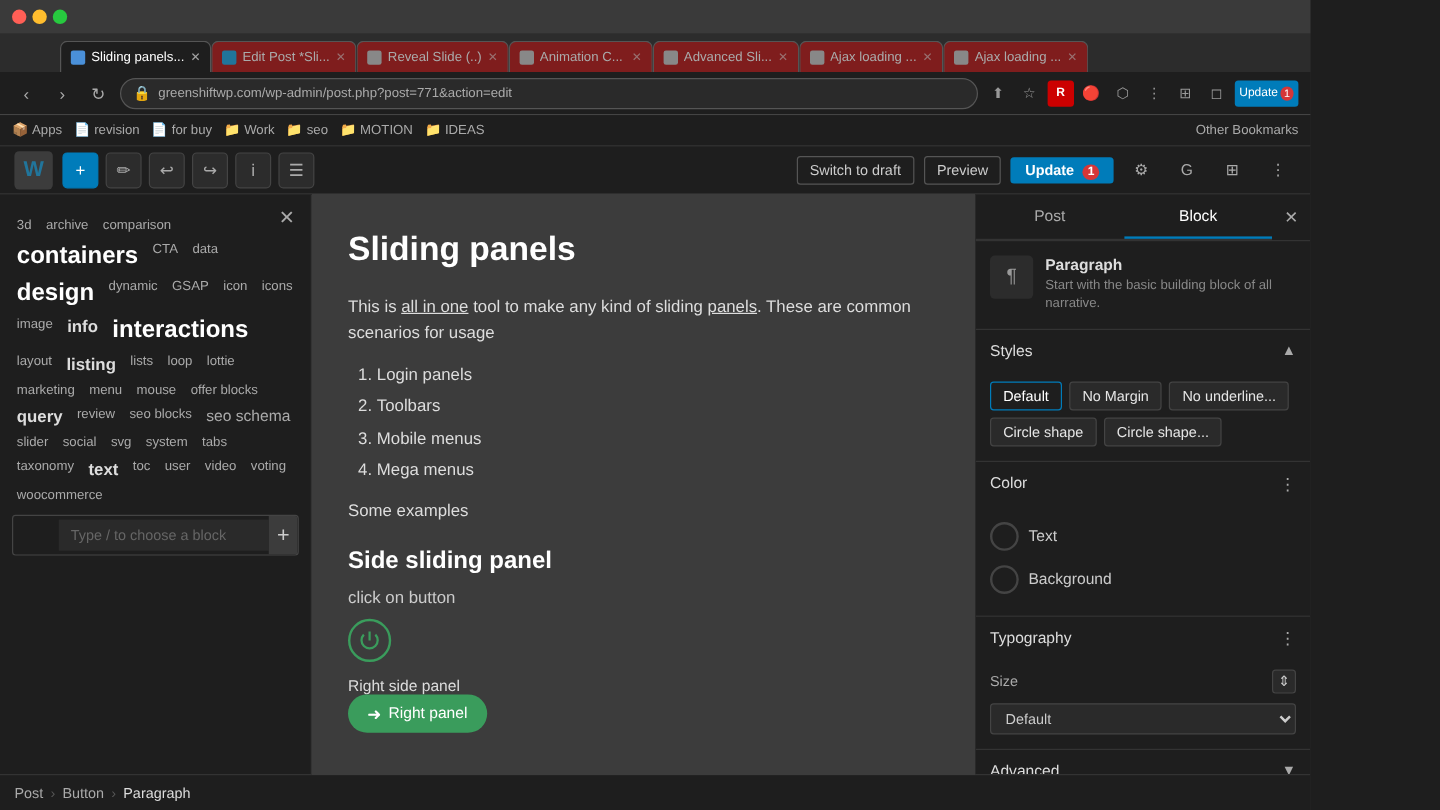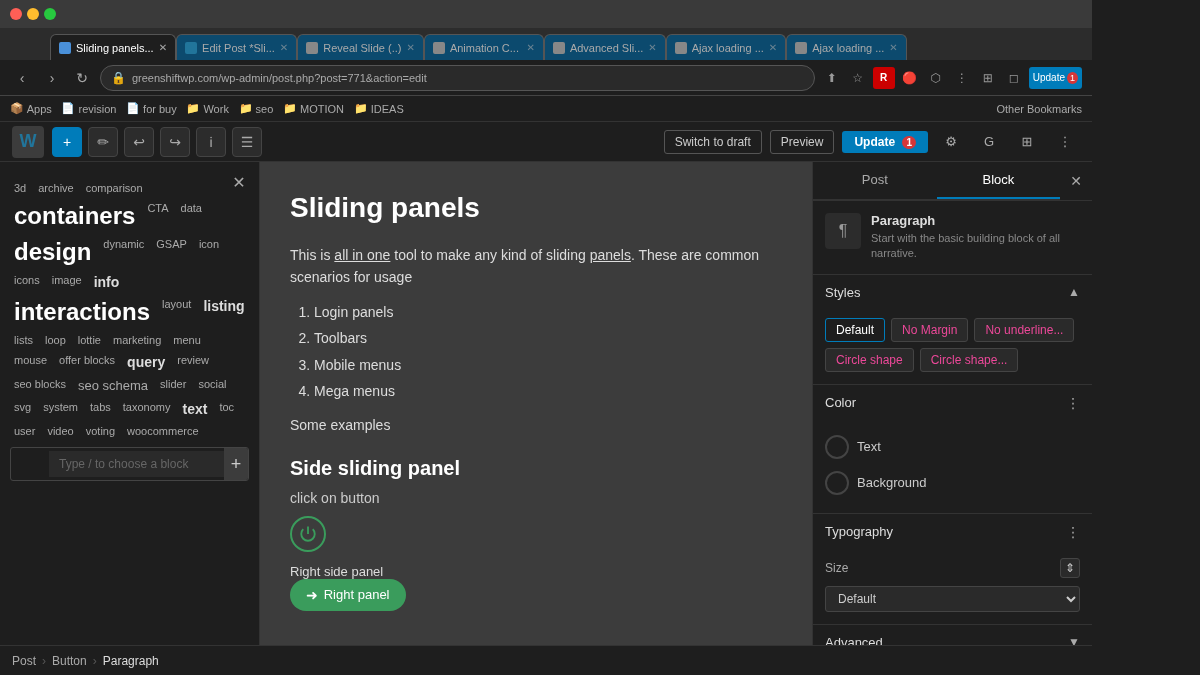--- a/index.html
+++ b/index.html
@@ -7,21 +7,21 @@
 
     
     .browser-frame { width: 1092px; height: 675px; display: flex; flex-direction: column; background: #2c2c2c; }
     .browser-titlebar { background: #3a3a3a; height: 28px; display: flex; align-items: center; padding: 0 10px; gap: 6px; }
     .traffic-lights { display: flex; gap: 5px; }
     .tl { width: 12px; height: 12px; border-radius: 50%; }
     .tl-close { background: #ff5f56; }
     .tl-min { background: #ffbd2e; }
     .tl-max { background: #27c93f; }
     .browser-tabs { background: #2c2c2c; height: 32px; display: flex; align-items: flex-end; padding: 0 50px 0 50px; gap: 0; overflow: hidden; }
-    .browser-tab { height: 26px; min-width: 120px; max-width: 160px; background: #0c4a6e; border-radius: 6px 6px 0 0; display: flex; align-items: center; padding: 0 8px; font-size: 11px; color: #aaa; gap: 5px; border: 1px solid #555; border-bottom: none; cursor: pointer; flex-shrink: 0; }
+    .browser-tab { height: 26px; min-width: 120px; max-width: 160px; background: #7f1d1d; border-radius: 6px 6px 0 0; display: flex; align-items: center; padding: 0 8px; font-size: 11px; color: #aaa; gap: 5px; border: 1px solid #555; border-bottom: none; cursor: pointer; flex-shrink: 0; }
     .browser-tab.active { background: #1e1e1e; color: #fff; }
     .browser-tab .tab-favicon { width: 12px; height: 12px; border-radius: 2px; background: #666; flex-shrink: 0; }
     .browser-tab .tab-close { margin-left: auto; opacity: 0.6; font-size: 10px; }
     .browser-tab .tab-text { overflow: hidden; white-space: nowrap; text-overflow: ellipsis; max-width: 100px; }
     .browser-nav { background: #1e1e1e; height: 36px; display: flex; align-items: center; padding: 0 10px; gap: 6px; border-bottom: 1px solid #444; }
     .nav-btn { width: 24px; height: 24px; border-radius: 4px; background: none; border: none; color: #aaa; cursor: pointer; display: flex; align-items: center; justify-content: center; font-size: 14px; }
     .address-bar { flex: 1; height: 26px; background: #2a2a2a; border: 1px solid #555; border-radius: 13px; display: flex; align-items: center; padding: 0 10px; gap: 6px; color: #ccc; font-size: 12px; }
     .address-text { font-size: 11px; color: #aaa; }
     .nav-icons { display: flex; gap: 4px; align-items: center; }
     .nav-icon-btn { width: 22px; height: 22px; display: flex; align-items: center; justify-content: center; color: #999; font-size: 12px; cursor: pointer; border-radius: 3px; }
@@ -44,21 +44,21 @@
 
     
     .wp-main { display: flex; flex: 1; overflow: hidden; }
 
     
     .sidebar-left { width: 260px; background: #1e1e1e; border-right: 1px solid #333; overflow-y: auto; padding: 10px; flex-shrink: 0; position: relative; }
     .close-sidebar { position: absolute; top: 8px; right: 8px; cursor: pointer; color: #aaa; font-size: 16px; width: 24px; height: 24px; display: flex; align-items: center; justify-content: center; border-radius: 3px; }
     .tags-container { display: flex; flex-wrap: wrap; gap: 4px; padding-top: 8px; }
     .tag { font-size: 11px; color: #aaa; cursor: pointer; padding: 2px 4px; border-radius: 3px; white-space: nowrap; }
     .tag.large { font-size: 14px; font-weight: 600; color: #ddd; }
-    .tag.xlarge { font-size: 24px; font-weight: 700; color: #fff; }
+    .tag.xlarge { font-size: 20px; font-weight: 700; color: #fff; }
     .tag.medium { font-size: 13px; }
     .block-search { margin-top: 8px; display: flex; align-items: center; border: 1px solid #444; border-radius: 3px; overflow: hidden; padding-left: 38px; }
     .block-search-input { flex: 1; background: #2a2a2a; border: none; color: #ccc; padding: 6px 10px; font-size: 12px; outline: none; }
     .block-search-input::placeholder { color: #666; }
     .block-add-btn { width: 32px; height: 32px; background: #3c3c3c; border: none; color: #ccc; cursor: pointer; display: flex; align-items: center; justify-content: center; font-size: 18px; }
 
     
     .editor-area { flex: 1; background: #3c3c3c; overflow-y: auto; padding: 30px; }
     .post-content { max-width: 700px; margin: 0 auto; }
     .post-title { font-size: 28px; font-weight: 700; color: #fff; margin-bottom: 20px; }
@@ -83,21 +83,21 @@
     .right-panel-header { display: flex; align-items: center; border-bottom: 1px solid #333; }
     .block-info { padding: 12px; display: flex; gap: 10px; align-items: flex-start; border-bottom: 1px solid #333; }
     .block-icon { width: 36px; height: 36px; background: #2c2c2c; border-radius: 4px; display: flex; align-items: center; justify-content: center; font-size: 16px; color: #999; flex-shrink: 0; }
     .block-details h3 { font-size: 13px; font-weight: 600; color: #ddd; margin-bottom: 3px; }
     .block-details p { font-size: 11px; color: #888; line-height: 1.4; }
     .panel-section { border-bottom: 1px solid #333; }
     .panel-section-header { display: flex; align-items: center; justify-content: space-between; padding: 10px 12px; cursor: pointer; }
     .panel-section-title { font-size: 13px; font-weight: 500; color: #ddd; }
     .panel-section-toggle { color: #aaa; font-size: 12px; }
     .style-buttons { padding: 8px 12px 12px; display: flex; flex-wrap: wrap; gap: 6px; }
-    .style-btn { padding: 4px 10px; border-radius: 3px; font-size: 12px; cursor: pointer; border: 1px solid #444; background: #2a2a2a; color: #ec4899; }
+    .style-btn { padding: 4px 10px; border-radius: 3px; font-size: 12px; cursor: pointer; border: 1px solid #444; background: #2a2a2a; color: #e5e5e5; }
     .style-btn.active { background: #1e1e1e; border-color: #007cba; color: #fff; }
     .color-section { padding: 8px 12px 12px; }
     .color-row { display: flex; align-items: center; padding: 6px 0; gap: 8px; }
     .color-dot { width: 24px; height: 24px; border-radius: 50%; border: 2px solid #444; background: transparent; cursor: pointer; }
     .color-label { font-size: 13px; color: #ccc; }
     .panel-menu-icon { color: #aaa; font-size: 14px; cursor: pointer; }
     .typography-section { padding: 8px 12px 12px; }
     .size-row { display: flex; align-items: center; justify-content: space-between; margin-bottom: 8px; }
     .size-label { font-size: 12px; color: #aaa; }
     .size-controls { display: flex; gap: 4px; align-items: center; }

